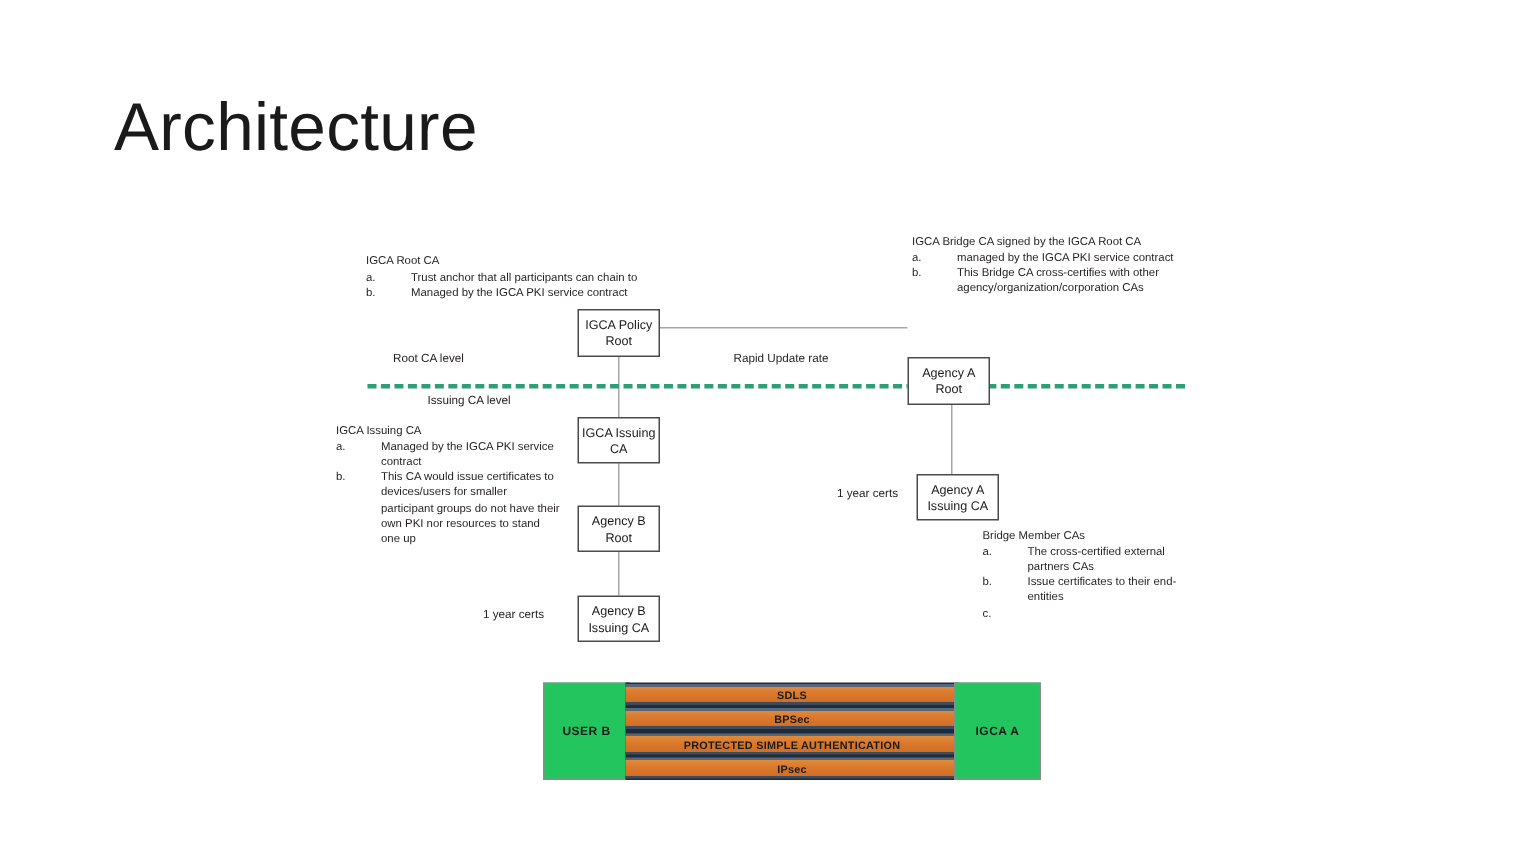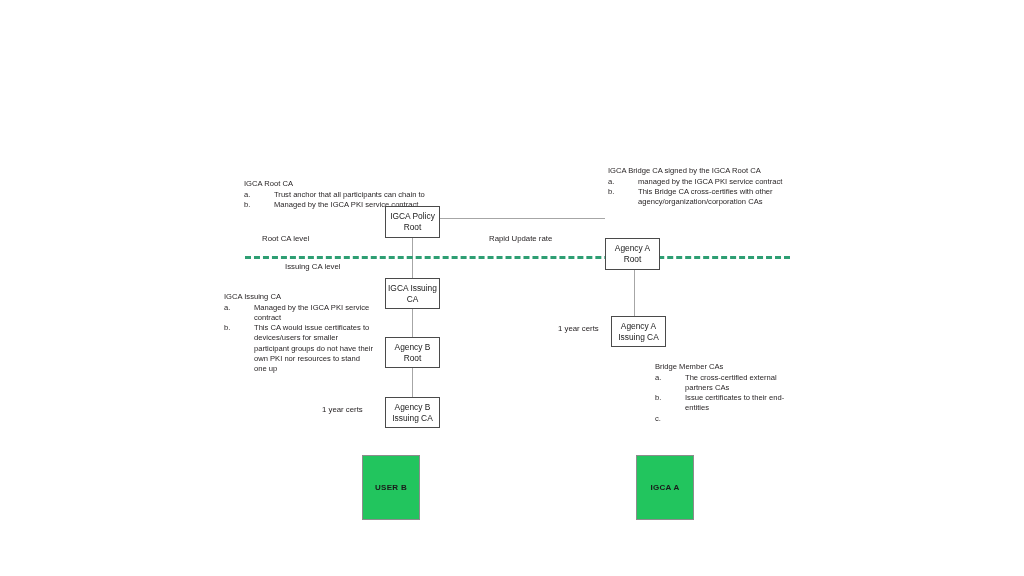--- a/index.html
+++ b/index.html
@@ -35,21 +35,20 @@
     color: #1a1a1a;
     letter-spacing: 0.2px;
     white-space: nowrap;
   }
 
   
   .note {
     font-size: 7.6px;
     line-height: 10.2px;
     color: #231f20;
-    margin-top: 10px;
   }
   .note .note-head { display: block; margin-bottom: 0.5px; }
   .note .note-row { display: flex; align-items: flex-start; }
   .note .note-marker {
     width: 30px;
     flex: 0 0 30px;
   }
   .note .note-text { flex: 1 1 auto; }
 
   
@@ -152,20 +151,21 @@
     white-space: nowrap;
     position: relative;
     top: 0.5px;
   }
 </style>
 </head>
 <body>
 
 <div id="slide">
 
+  <div class="abs" id="slide-title">Architecture</div>
 
   <div class="abs note" style="left:244px; top:169px; width:196px;">
     <span class="note-head">IGCA Root CA</span>
     <div class="note-row">
       <span class="note-marker">a.</span>
       <span class="note-text">Trust anchor that all participants can chain to</span>
     </div>
     <div class="note-row">
       <span class="note-marker">b.</span>
       <span class="note-text">Managed by the IGCA PKI service contract</span>
@@ -239,17 +239,31 @@
   <div class="abs node" style="left:385px; top:337px; width:55px; height:31px;">Agency B Root</div>
 
   <div class="abs node" style="left:385px; top:397px; width:55px; height:31px;">Agency B Issuing CA</div>
 
   <div class="abs node" style="left:611px; top:316px; width:55px; height:31px;">Agency A Issuing CA</div>
 
   <div class="abs" id="stack">
 
     <div class="user-box" id="user-b-box">USER B</div>
 
+    <div id="layer-stack">
+      <div class="layer">
+        <span class="layer-label">SDLS</span>
+      </div>
+      <div class="layer">
+        <span class="layer-label">BPSec</span>
+      </div>
+      <div class="layer">
+        <span class="layer-label">PROTECTED SIMPLE AUTHENTICATION</span>
+      </div>
+      <div class="layer">
+        <span class="layer-label">IPsec</span>
+      </div>
+    </div>
 
     <div class="user-box" id="user-a-box">IGCA A</div>
   </div>
 
 </div>
 
 </body></html>

